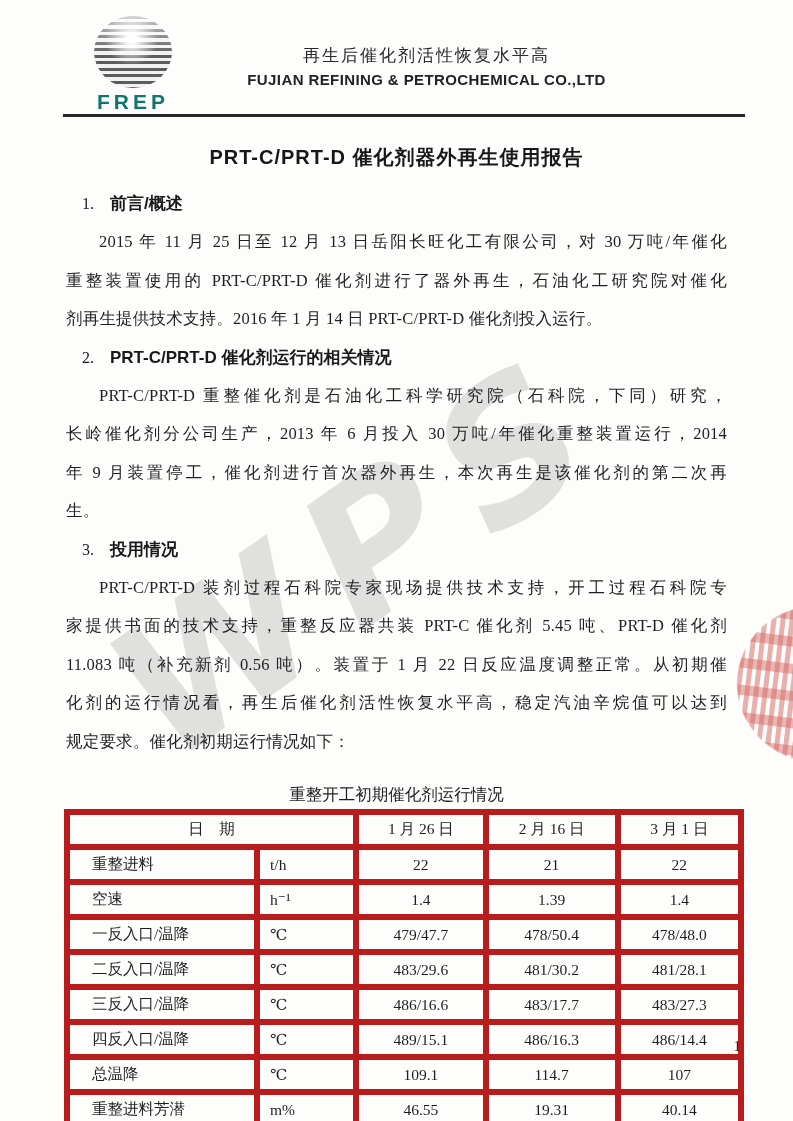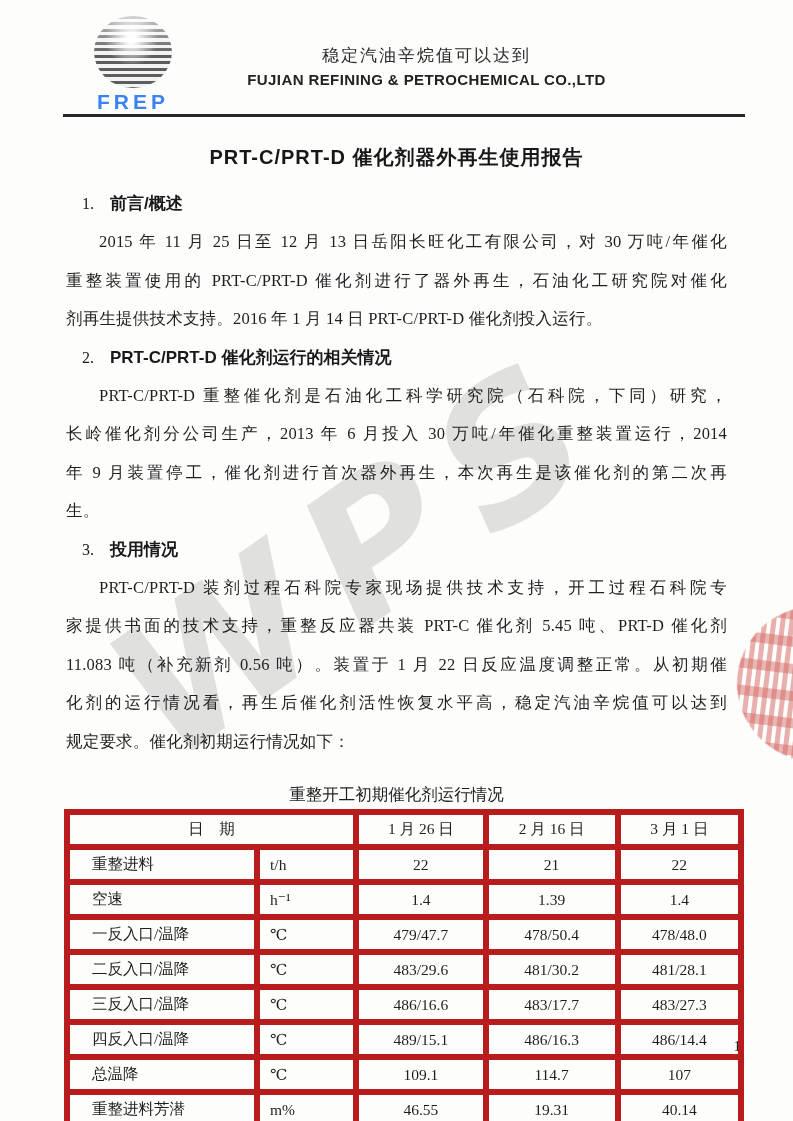--- a/index.html
+++ b/index.html
@@ -14,21 +14,21 @@
   .logo{position:absolute; left:85px; top:16px; width:96px; text-align:center;}
   .globe{
     width:78px; height:72px; margin:0 auto; border-radius:50%;
     background:
       radial-gradient(circle at 48% 32%, rgba(255,255,255,.98) 0 7%, rgba(255,255,255,0) 42%),
       linear-gradient(180deg, rgba(255,255,255,.65) 0%, rgba(255,255,255,0) 55%),
       repeating-linear-gradient(180deg,#5d5d60 0 3px,#f2f2f2 3px 6.5px);
   }
   .logo-text{
     margin-top:2px; font-family:"Liberation Sans","DejaVu Sans",sans-serif;
-    font-weight:bold; font-size:21px; letter-spacing:4px; color:#3b82f6;
+    font-weight:bold; font-size:21px; letter-spacing:4px; color:#0f766e;
   }
   .company{position:absolute; left:150px; right:90px; top:44px; text-align:center;}
   .company-cn{font-size:17px; letter-spacing:2px; color:#2a2a2a;}
   .company-en{
     margin-top:4px; font-family:"Liberation Sans","DejaVu Sans",sans-serif;
     font-weight:bold; font-size:15px; letter-spacing:.4px; color:#222;
   }
   .rule{position:absolute; left:63px; top:114px; width:682px; height:3px; background:#262626;}
   
   .content{position:absolute; left:66px; top:126px; width:661px;}
@@ -84,21 +84,21 @@
 
   <div class="watermark">WPS</div>
   <div class="stamp"></div>
 
   <div class="hdr">
     <div class="logo">
       <div class="globe"></div>
       <div class="logo-text">FREP</div>
     </div>
     <div class="company">
-      <div class="company-cn">稳定汽油辛烷值可以达到</div>
+      <div class="company-cn">再生后催化剂活性恢复水平高</div>
       <div class="company-en">FUJIAN REFINING &amp; PETROCHEMICAL CO.,LTD</div>
     </div>
   </div>
   <div class="rule"></div>
 
   <div class="content">
     <div class="doc-title">PRT-C/PRT-D 催化剂器外再生使用报告</div>
 
     <div id="sections">
         <div class="sec-head"><span class="sec-num">1.</span><span>前言/概述</span></div>

